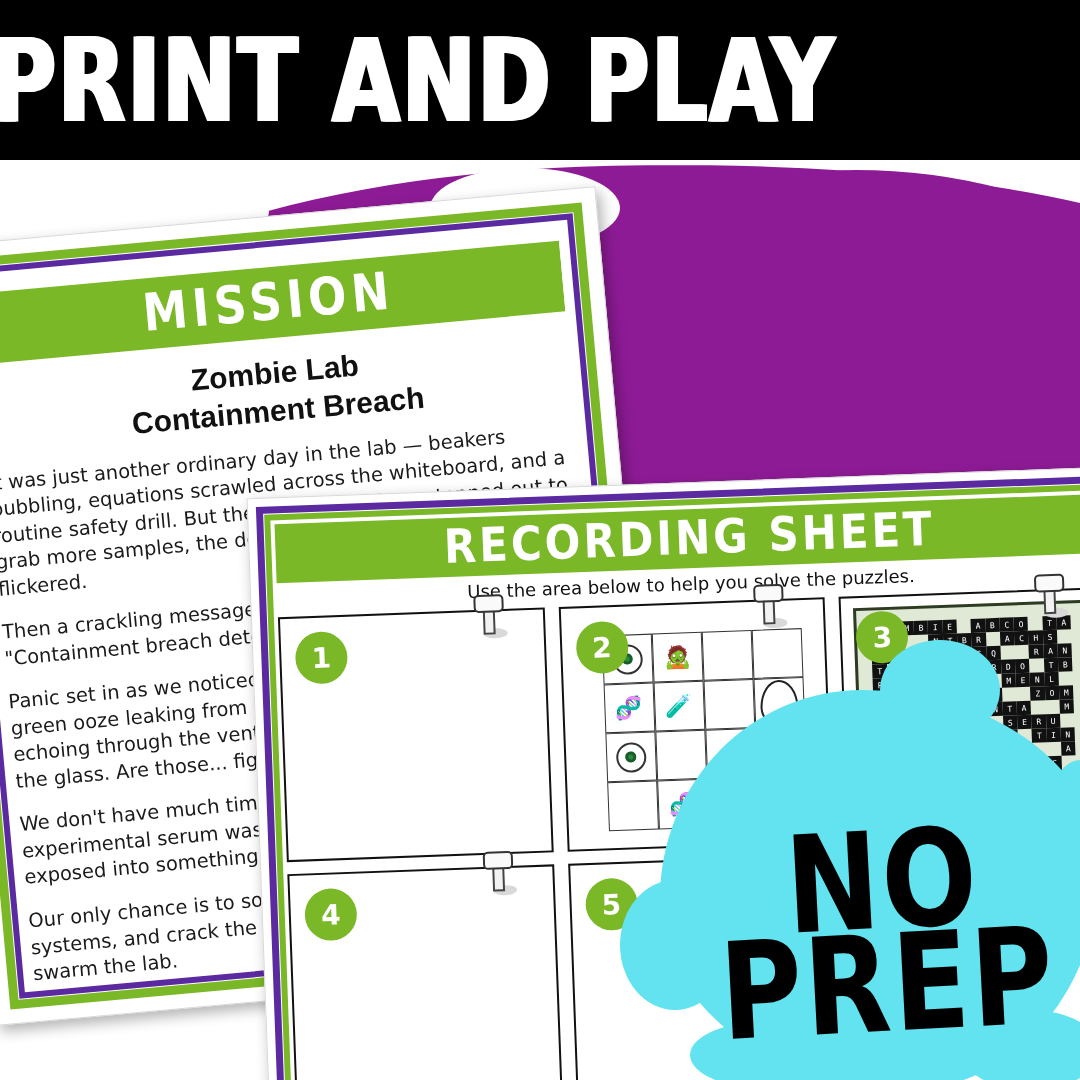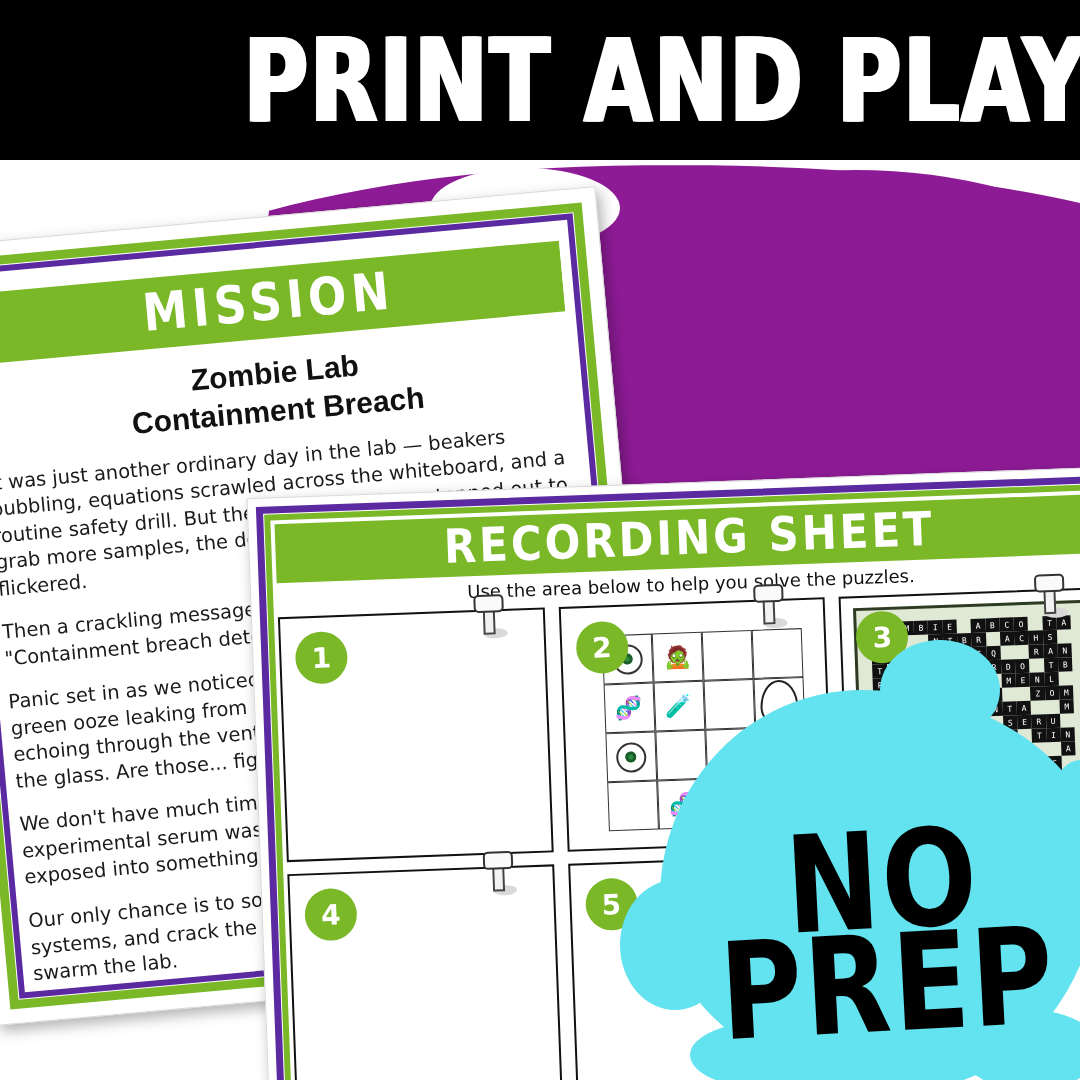--- a/index.html
+++ b/index.html
@@ -17,21 +17,21 @@
 
   
   .banner {
     position: absolute;
     left: 0; top: 0;
     width: 1080px;
     height: 160px;
     background: #000000;
     display: flex;
     align-items: center;
-    justify-content: flex-end;
+    justify-content: flex-start;
     z-index: 60;
   }
   .banner-text {
     color: #ffffff;
     font-family: "DejaVu Sans", sans-serif;
     font-weight: bold;
     font-size: 86px;
     letter-spacing: 2px;
     transform: scaleY(1.35) scaleX(1.02);
     text-transform: uppercase;

